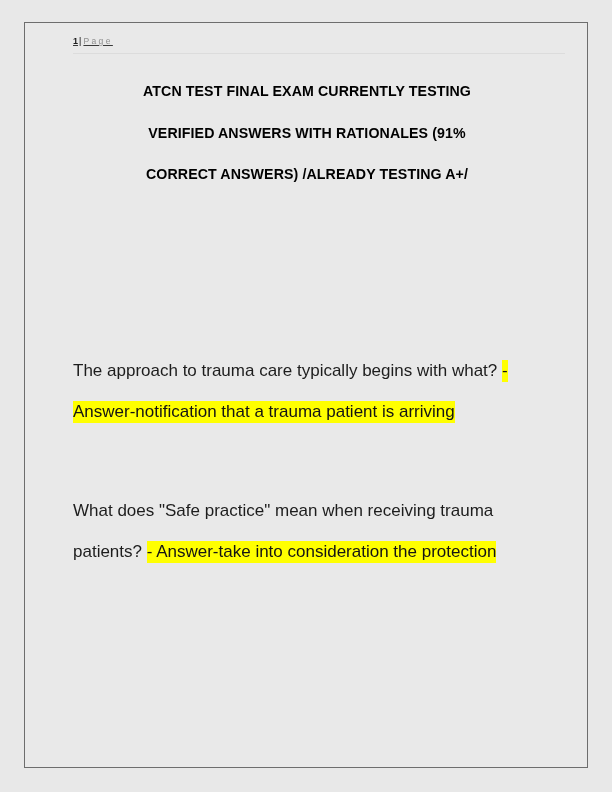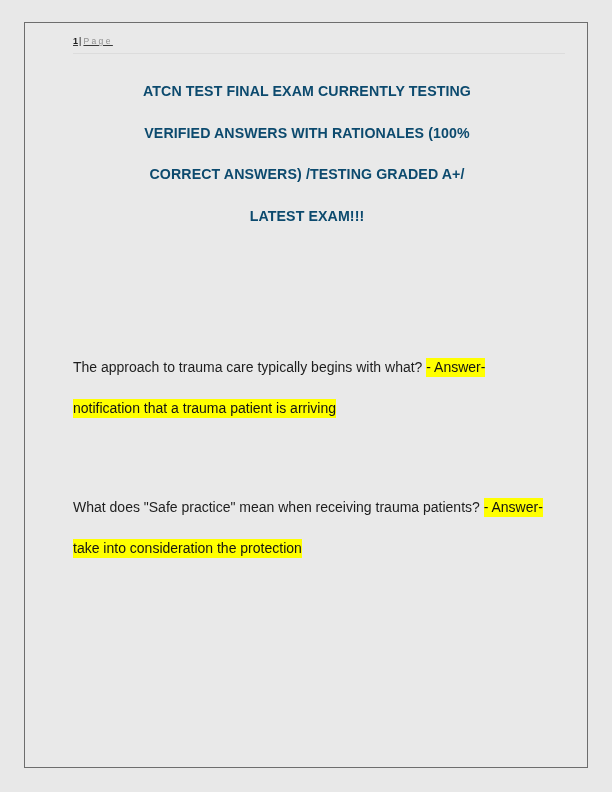--- a/index.html
+++ b/index.html
@@ -69,21 +69,21 @@
 
   
   .doc-title {
     position: absolute;
     left: 60px;
     top: 48px;
     width: 444px;
     text-align: center;
   }
   .title-line {
-    color: #0c4a6e;
+    color: #000000;
     font-weight: bold;
     font-size: 14.2px;
     line-height: 41.5px;
     white-space: nowrap;
     letter-spacing: 0.1px;
   }
 
   
   .doc-body {
     position: absolute;
@@ -91,21 +91,21 @@
     top: 310px;
     width: 474px;
   }
   .qa-block {
     margin-bottom: 58px;
   }
   .qa-block:last-child {
     margin-bottom: 0;
   }
   .qa-text {
-    font-size: 14px;
+    font-size: 17px;
     color: #1d1d1d;
     line-height: 41px;
     text-align: left;
   }
   .hl {
     background: #ffff00;
     color: #141414;
     box-decoration-break: clone;
     -webkit-box-decoration-break: clone;
     padding: 1px 0 2px 0;
@@ -116,23 +116,22 @@
 
 <div class="page-sheet">
 
   <div class="page-header">
     <div class="header-line"><span class="header-num">1</span><span class="header-sep">|</span><span class="header-word">Page</span></div>
   </div>
   <div class="header-rule"></div>
 
   <div class="doc-title">
     <div class="title-line">ATCN TEST FINAL EXAM CURRENTLY TESTING</div>
-    <div class="title-line">VERIFIED ANSWERS WITH RATIONALES (100%</div>
-    <div class="title-line">CORRECT ANSWERS) /TESTING GRADED A+/</div>
-    <div class="title-line">LATEST EXAM!!!</div>
+    <div class="title-line">VERIFIED ANSWERS WITH RATIONALES (91%</div>
+    <div class="title-line">CORRECT ANSWERS) /ALREADY TESTING A+/</div>
   </div>
 
   <div class="doc-body">
 
     <div class="qa-block">
       <p class="qa-text"><span>The approach to trauma care typically begins with what?</span><span> </span><span class="hl">- Answer-notification that a trauma patient is arriving</span></p>
     </div>
 
 
     <div class="qa-block">

